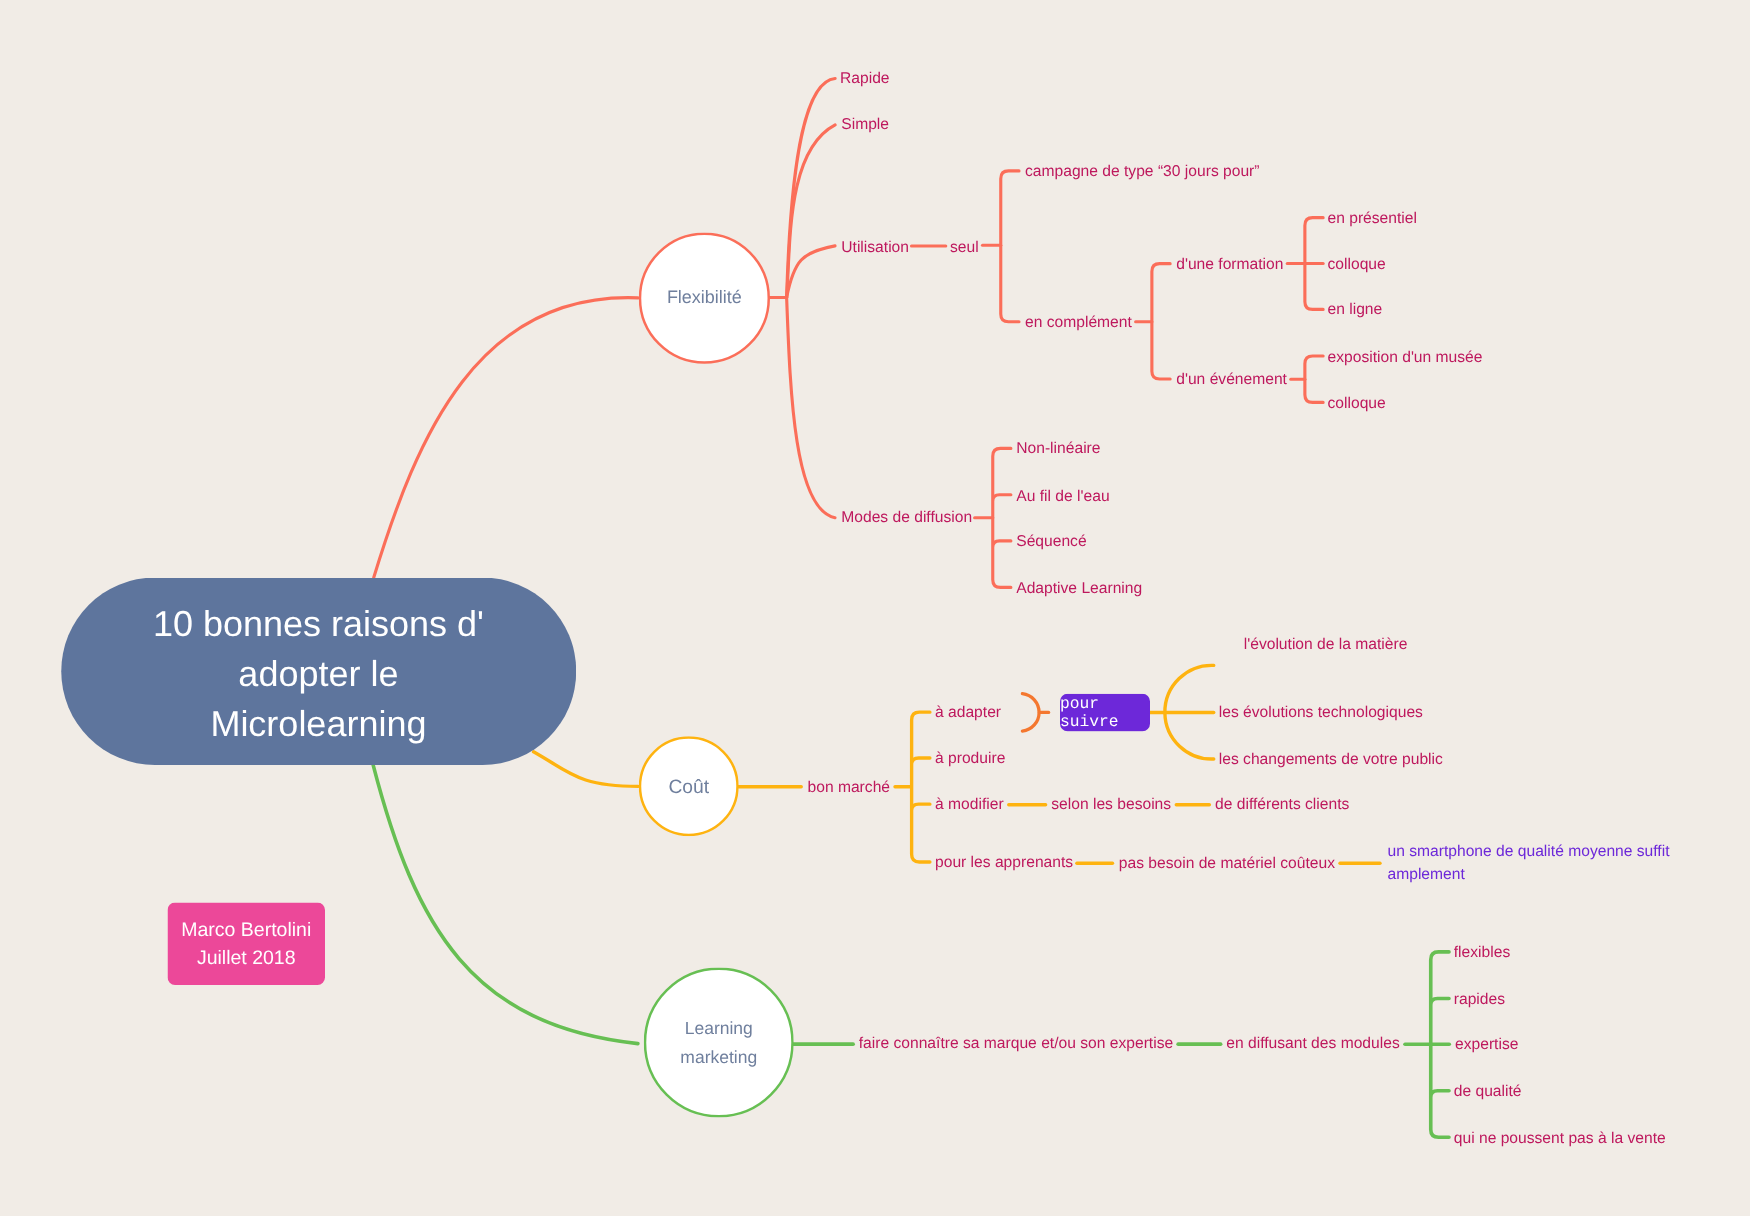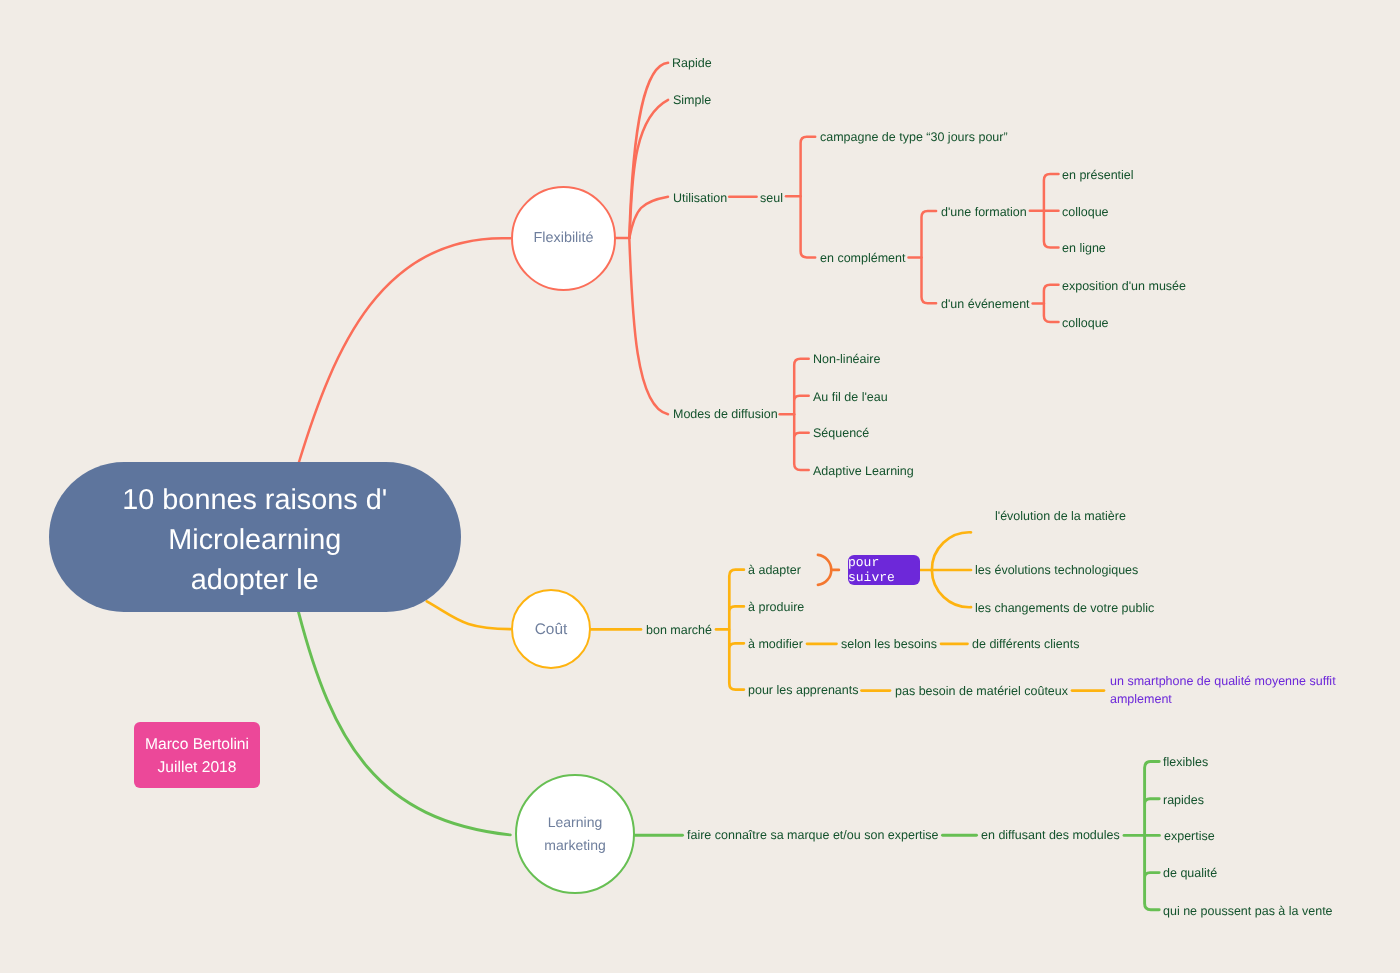--- a/index.html
+++ b/index.html
@@ -3,21 +3,21 @@
 <meta charset="utf-8">
 <style>
   html,body{margin:0;padding:0;}
   body{width:1400px;height:973px;background:#F1ECE6;overflow:hidden;
        font-family:"Liberation Sans",sans-serif;
        -webkit-font-smoothing:antialiased;text-rendering:geometricPrecision;}
   .lbl,.lbl2,.hub,.central,.credit,.chip{-webkit-font-smoothing:antialiased;
        will-change:transform;}
   #canvas{position:relative;width:1400px;height:973px;background:#F1ECE6;}
   #wires{position:absolute;left:0;top:0;width:1400px;height:973px;}
-  .lbl{position:absolute;font-size:12.5px;color:#14532d;white-space:nowrap;
+  .lbl{position:absolute;font-size:12.5px;color:#be185d;white-space:nowrap;
        line-height:15px;transform:translateY(-50%);}
   .lbl2{position:absolute;font-size:12.5px;color:#6d28d9;white-space:nowrap;
        line-height:17.5px;}
   .hub{position:absolute;border-radius:50%;background:#FFFFFF;box-sizing:border-box;
        display:flex;align-items:center;justify-content:center;text-align:center;
        color:#6F7F9D;line-height:23px;}
   .central{position:absolute;left:49.3px;top:461.8px;width:411.5px;height:150.1px;
        border-radius:76px;background:#5E759D;color:#fff;box-sizing:border-box;
        display:flex;align-items:center;justify-content:center;text-align:center;
        font-size:28.8px;line-height:40px;}
@@ -151,22 +151,22 @@
 <div class="lbl" style="left:981px;top:835px;">en diffusant des modules</div>
 <div class="lbl" style="left:1163.3px;top:762.2px;">flexibles</div>
 <div class="lbl" style="left:1163.3px;top:799.5px;">rapides</div>
 <div class="lbl" style="left:1163.6px;top:836.1px;">expertise</div>
 <div class="lbl" style="left:1163.3px;top:873.3px;">de qualité</div>
 <div class="lbl" style="left:1163.3px;top:910.5px;">qui ne poussent pas à la vente</div>
 
 <div class="central">
   <div style="transform:translateY(3px)">
     <div>10 bonnes raisons d'</div>
+    <div>adopter le</div>
     <div>Microlearning</div>
-    <div>adopter le</div>
   </div>
 </div>
 
 <div class="credit">
   <div style="transform:translateY(1.5px)">
     <div>Marco Bertolini</div>
     <div>Juillet 2018</div>
   </div>
 </div>
 

